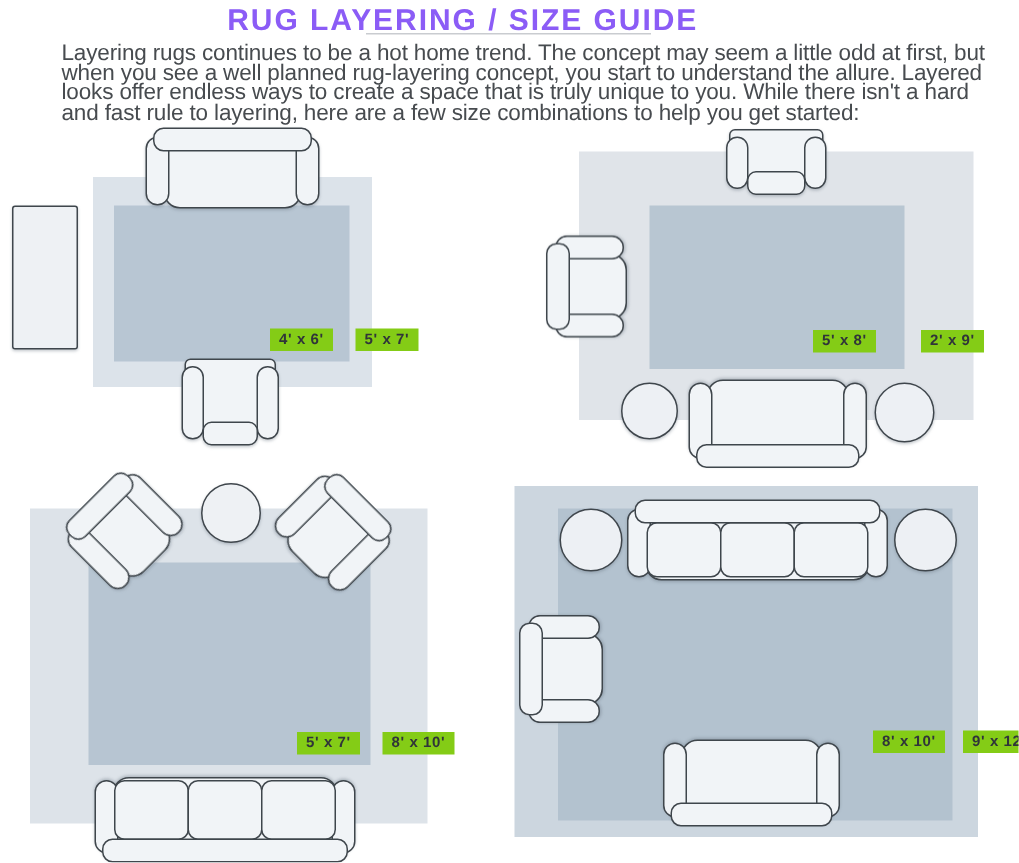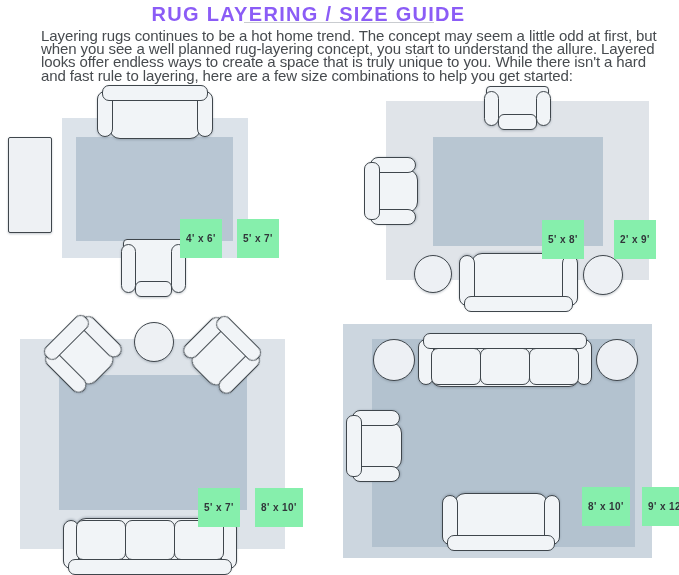--- a/index.html
+++ b/index.html
@@ -50,23 +50,23 @@
   
   .pouf { position:absolute; border-radius:50%; background:#edf0f4;
           border:1.5px solid #3f464c; box-sizing:border-box;
           filter:drop-shadow(0.5px 1.5px 1px rgba(100,112,125,0.40)); }
   
   .console { position:absolute; background:#eef1f4; border:1.5px solid #3f464c;
              border-radius:2px; box-sizing:border-box;
              filter:drop-shadow(0.5px 1.5px 1px rgba(100,112,125,0.40)); }
   
   .size-label {
-    position:absolute; background:#86efac; color:#303539;
+    position:absolute; background:#84cc16; color:#303539;
     font-size:10px; font-weight:bold; letter-spacing:0.4px;
-    padding:14px 6px; white-space:nowrap; z-index:5;
+    padding:2px 6px; white-space:nowrap; z-index:5;
   }
 </style>
 </head>
 <body>
 
 <div class="page-title">RUG LAYERING / SIZE GUIDE</div>
 <div class="title-divider"></div>
 <div class="intro">Layering rugs continues to be a hot home trend. The concept may seem a little odd at first, but when you see a well planned rug-layering concept, you start to understand the allure. Layered looks offer endless ways to create a space that is truly unique to you. While there isn't a hard and fast rule to layering, here are a few size combinations to help you get started:</div>
 
 <div class="scene" style="left:0; top:84px; width:340px; height:231px;">

